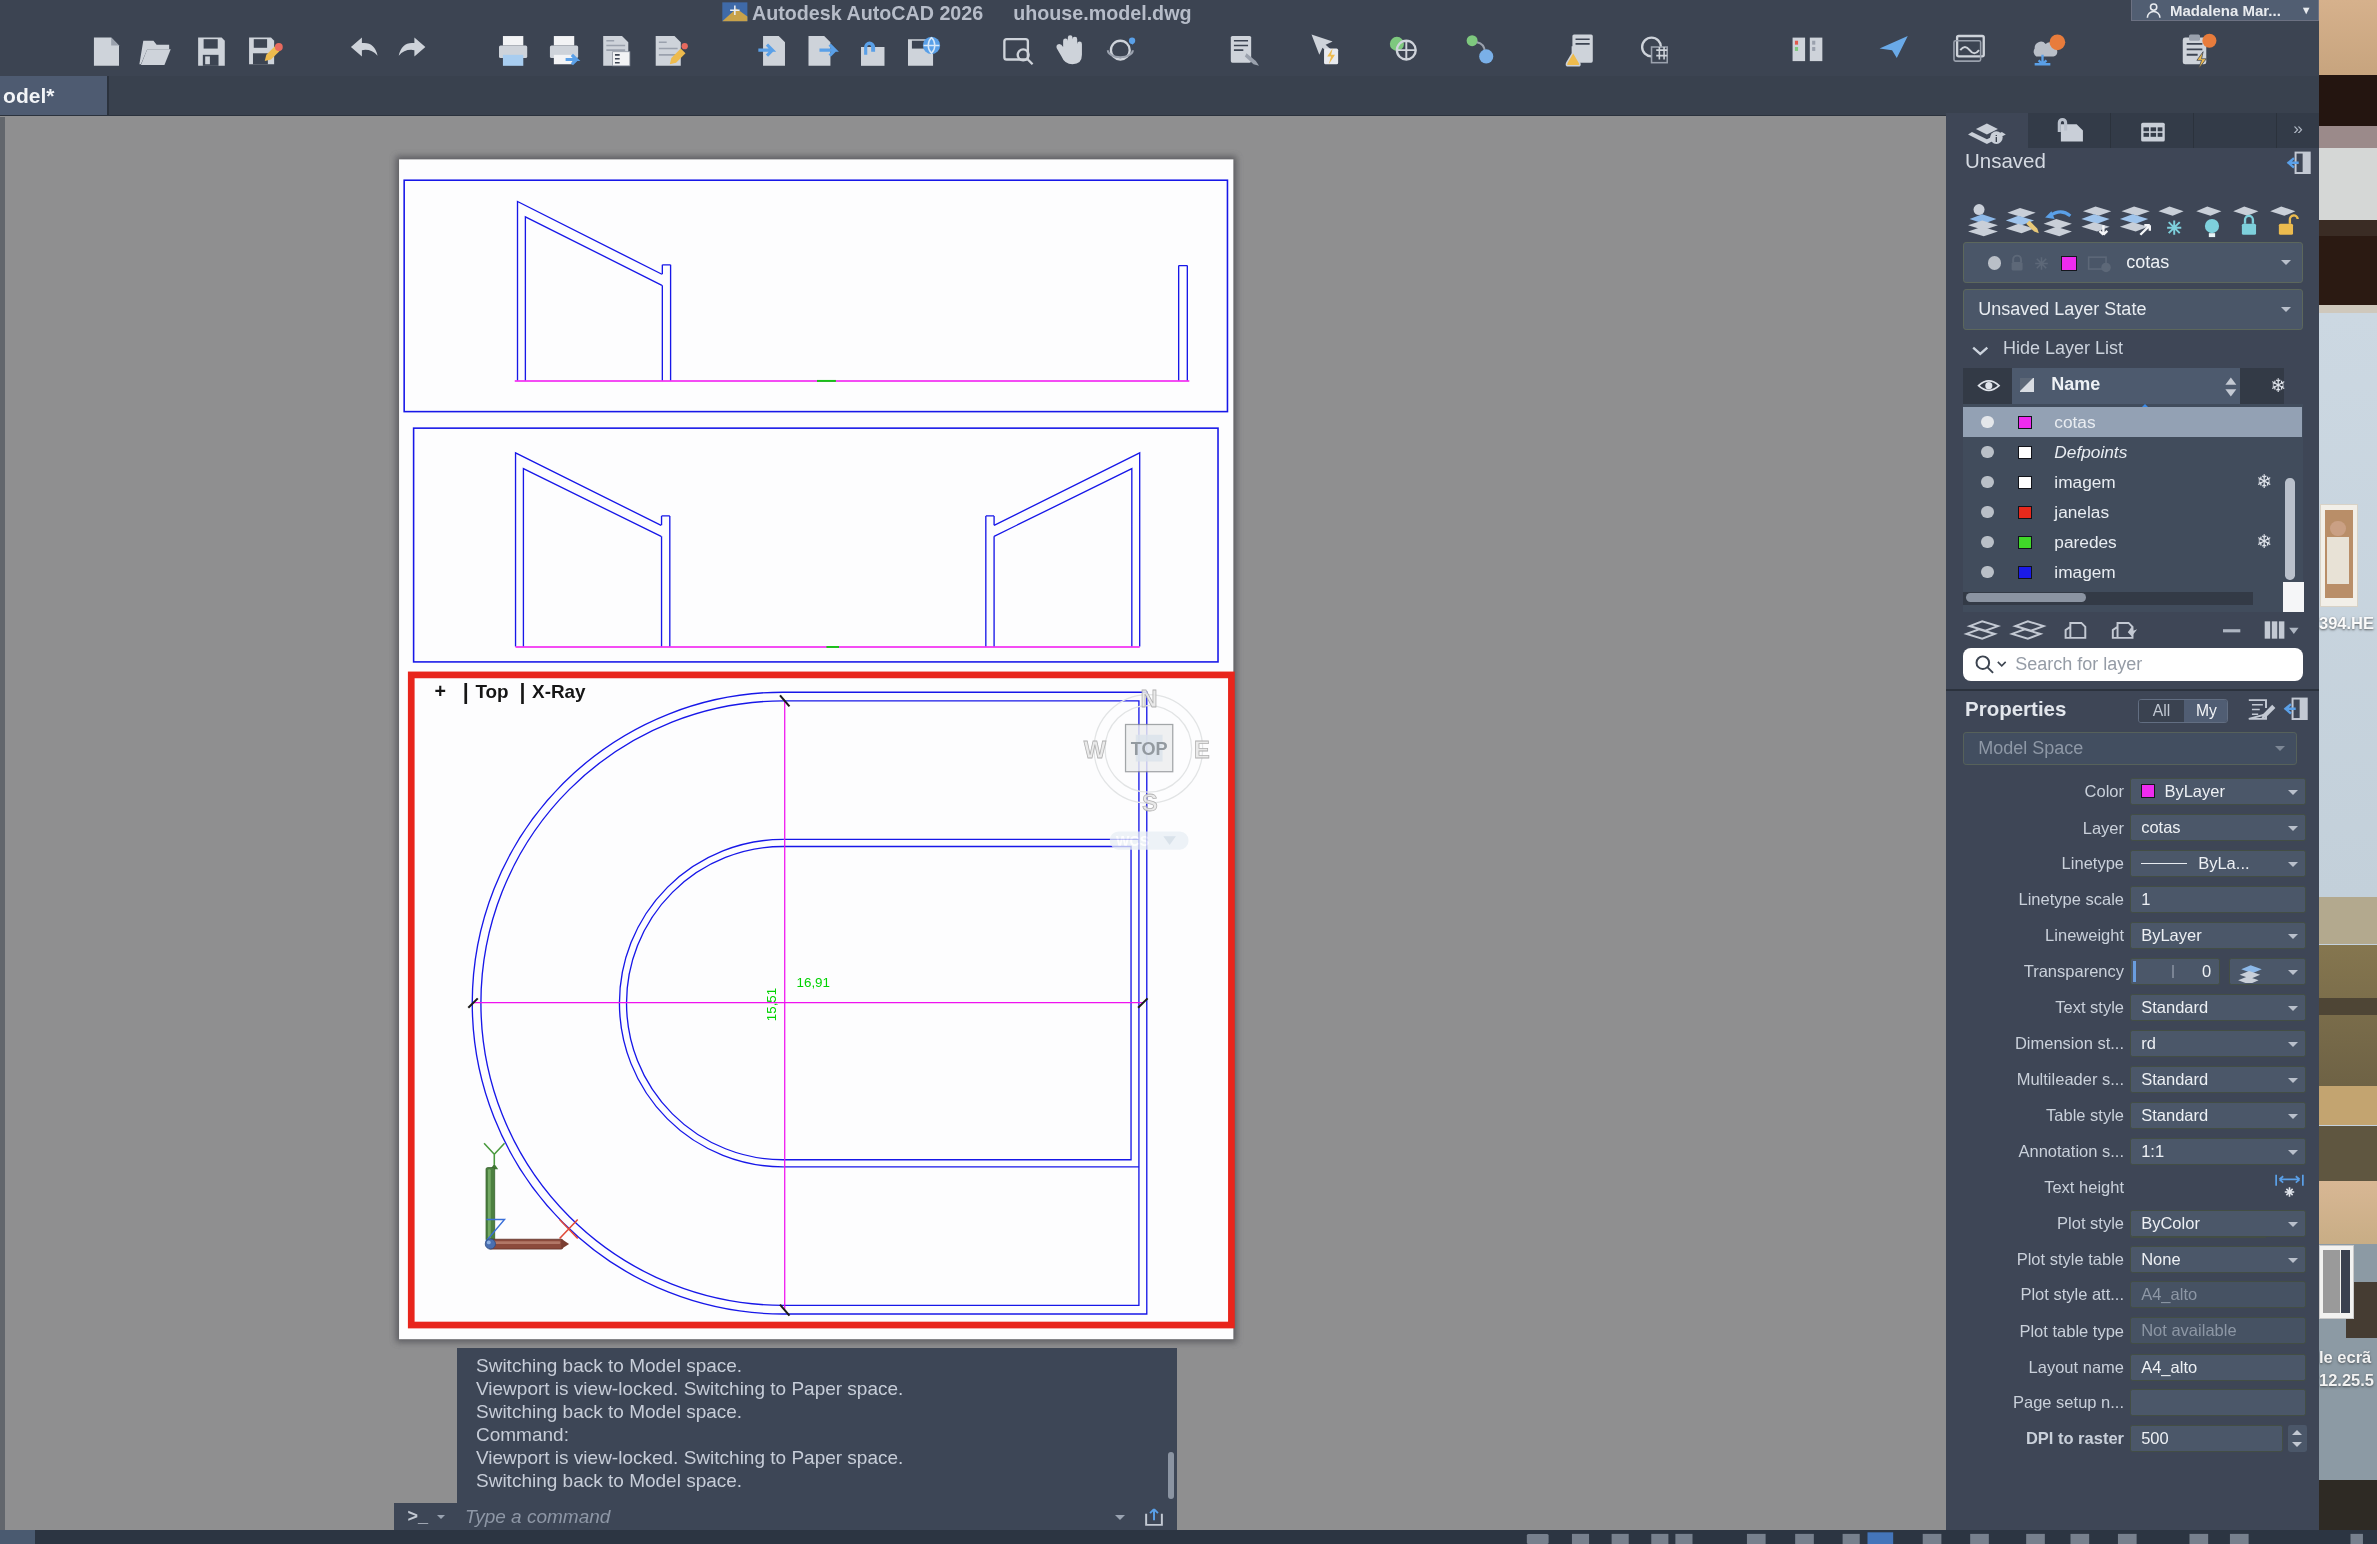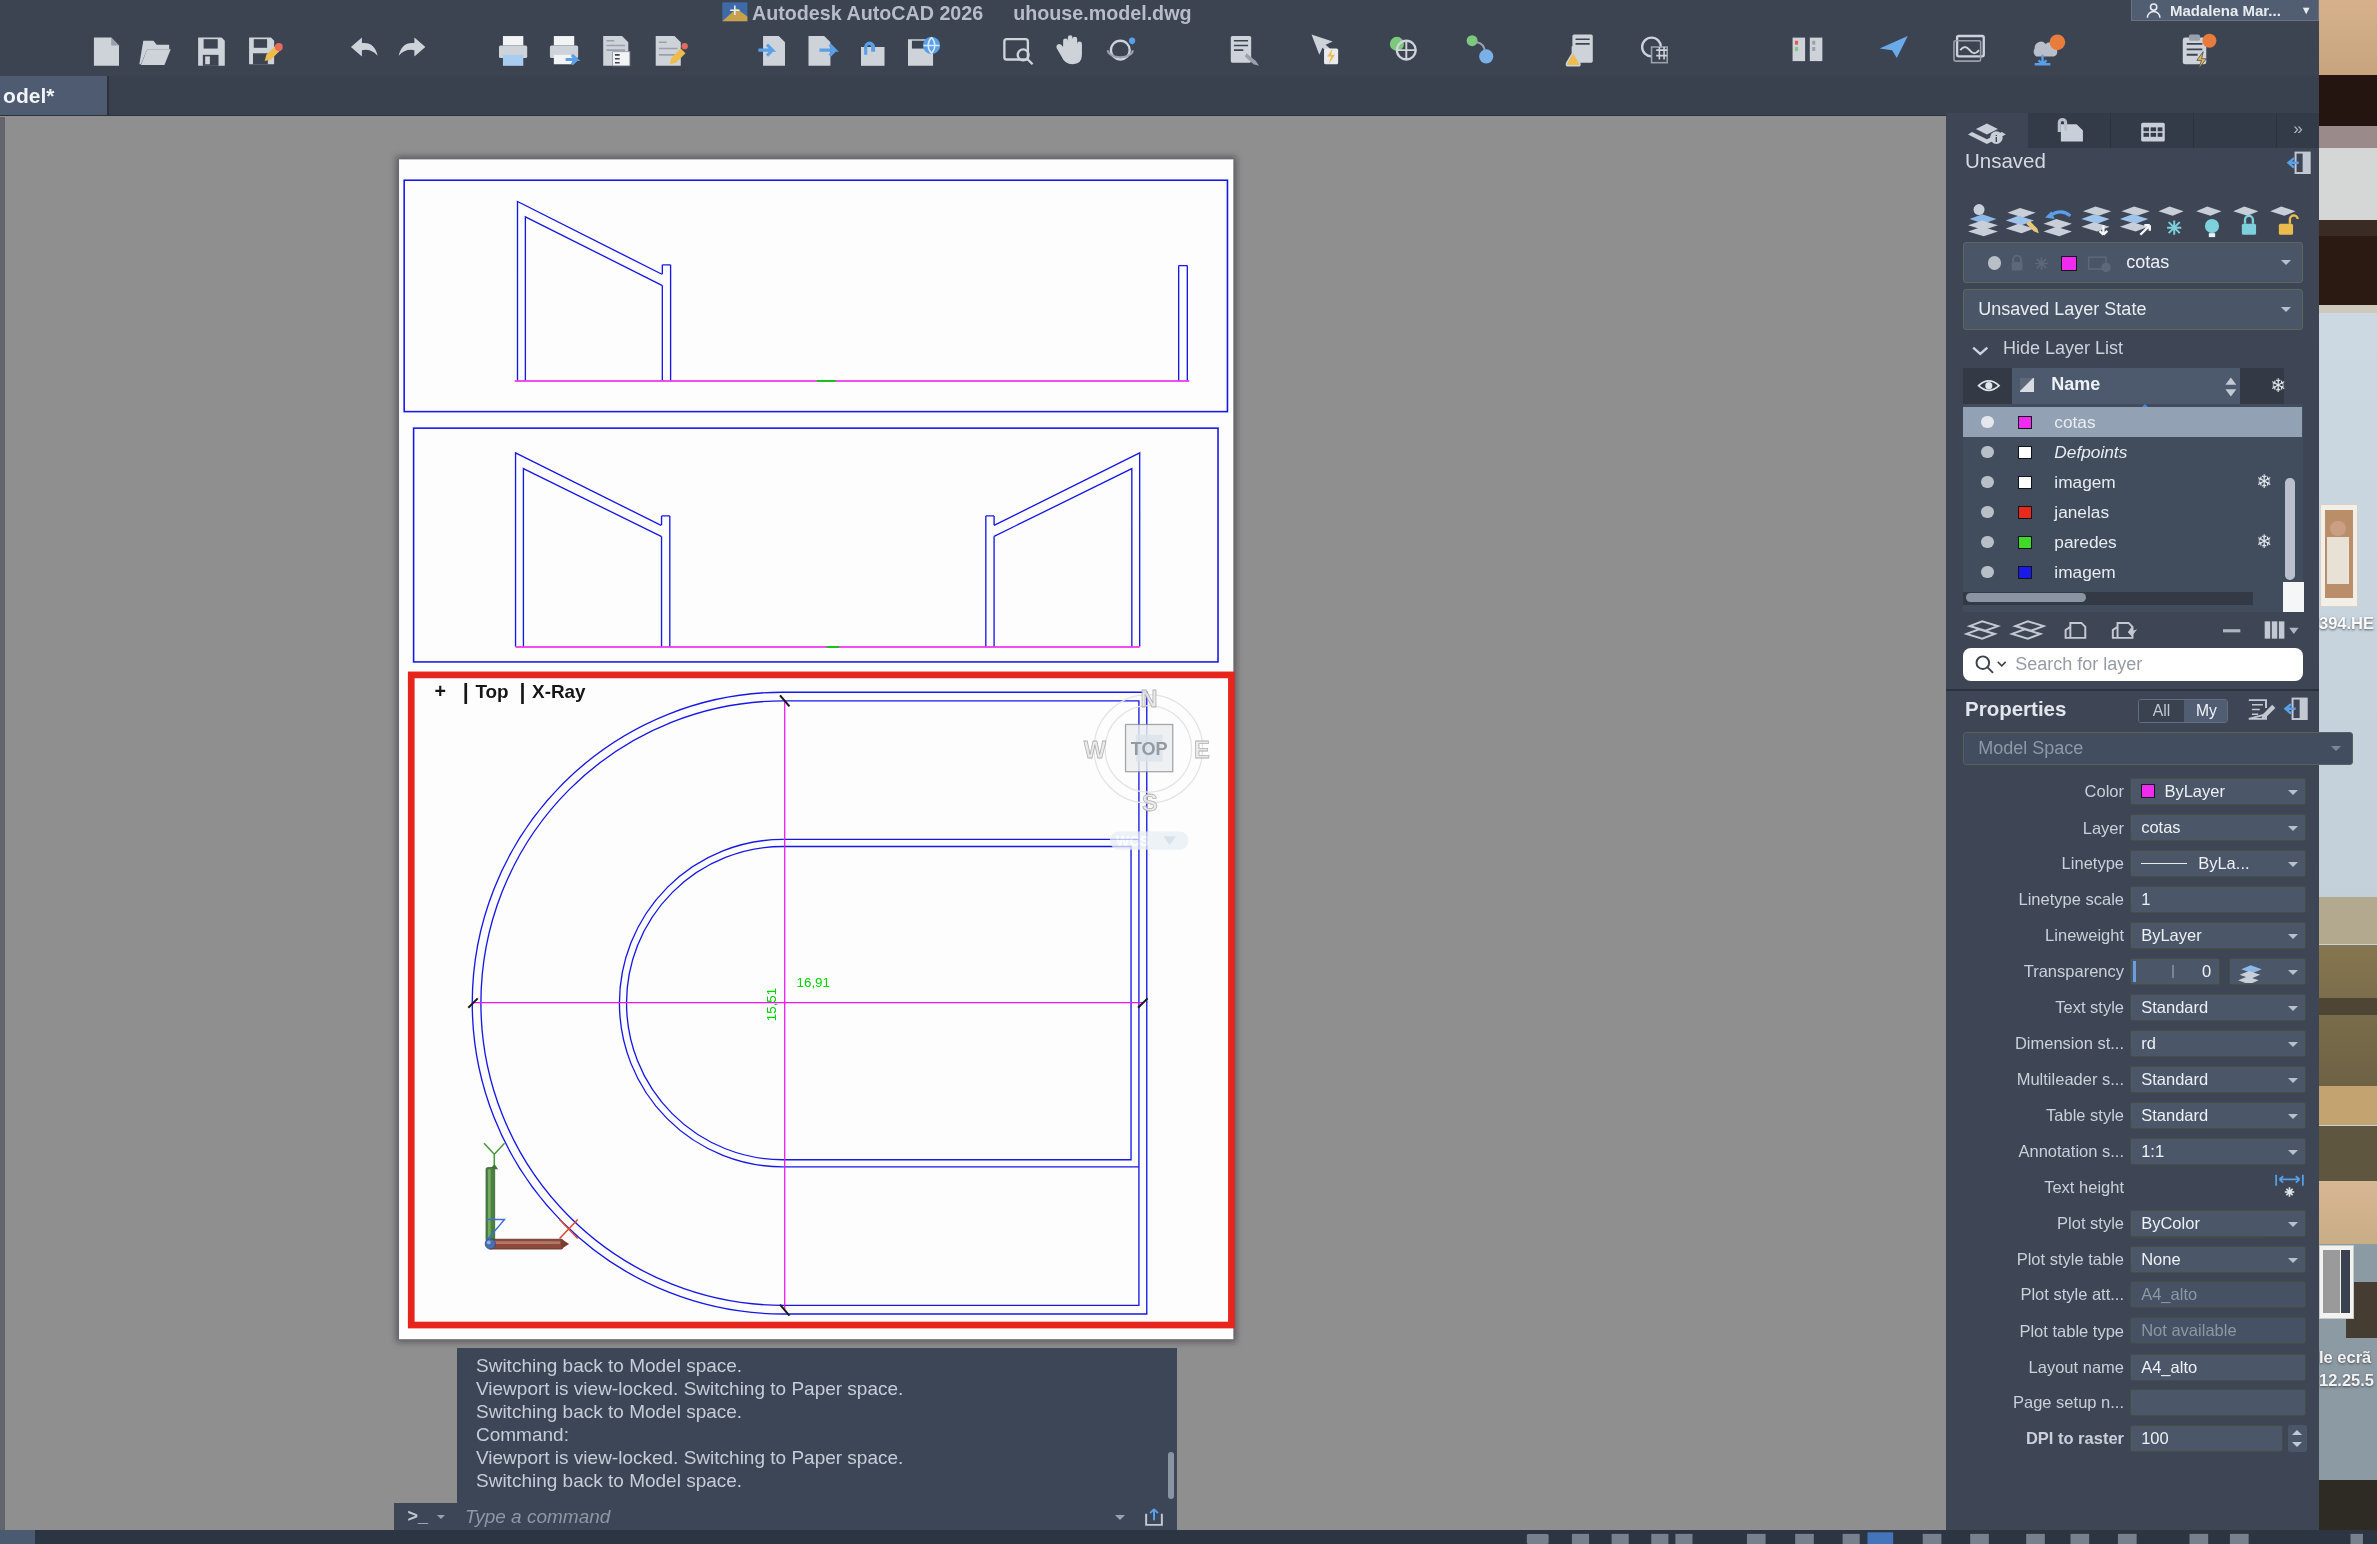--- a/index.html
+++ b/index.html
@@ -564,21 +564,21 @@
       <path d="M6,4 h22 v10 m0,8 v6 h-22 z" fill="none" stroke="#c3c9d3" stroke-width="2.5"></path>
       <path d="M10,10 h14 M10,16 h10 M10,22 h8" stroke="#c3c9d3" stroke-width="2"></path>
       <path d="M36,10 l-12,12 l-2,6 l6,-2 l12,-12 z" fill="#c3c9d3"></path>
     </svg>
     <svg class="abs" style="left:337px;top:584px" width="27" height="23.6" viewBox="0 0 34 30">
       <rect x="12" y="2" width="18" height="26" fill="none" stroke="#c3c9d3" stroke-width="2.5"></rect>
       <rect x="21" y="2" width="9" height="26" fill="#c3c9d3"></rect>
       <path d="M2,15 h14 M10,9 l-7,6 l7,6" stroke="#5aa0e8" stroke-width="3" fill="none"></path>
     </svg>
 
-    <div class="abs" style="left:17.3px;top:619px;width:390px;height:33px;background:#424e60;border:0.8px solid #56615a;border-radius:3.1px;box-sizing:border-box;">
+    <div class="abs" style="left:17.3px;top:619px;width:334px;height:33px;background:#424e60;border:0.8px solid #56615a;border-radius:3.1px;box-sizing:border-box;">
       <div style="position:absolute;left:14px;top:4.7px;color:#8e98a6;font-size:18px;">Model Space</div>
       <div class="car" style="top:13.4px;right:11px;border-top-color:#7d8795;"></div>
     </div>
 
     <div class="abs plabel" style="top:668px;">Color</div>
     <div class="abs pbox" style="top:665px;"><span style="display:inline-block;width:11.8px;height:11.8px;background:#ef2bef;border:0.8px solid #14161c;vertical-align:-0.8px;margin-right:9.4px;"></span>ByLayer<span class="car"></span></div>
     <div class="abs plabel" style="top:705px;">Layer</div>
     <div class="abs pbox" style="top:701px;">cotas<span class="car"></span></div>
     <div class="abs plabel" style="top:740px;">Linetype</div>
     <div class="abs pbox" style="top:737px;"><span style="display:inline-block;width:46px;height:1.6px;background:#e8ecf1;vertical-align:4.7px;margin-right:11px;"></span>ByLa...<span class="car"></span></div>
@@ -624,21 +624,21 @@
     <div class="abs pbox" style="top:1133px;">None<span class="car"></span></div>
     <div class="abs plabel" style="top:1171px;">Plot style att...</div>
     <div class="abs pbox dim" style="top:1168px;background:#465263;">A4_alto</div>
     <div class="abs plabel" style="top:1208px;">Plot table type</div>
     <div class="abs pbox dim" style="top:1204px;background:#465263;">Not available</div>
     <div class="abs plabel" style="top:1244px;">Layout name</div>
     <div class="abs pbox" style="top:1241px;">A4_alto</div>
     <div class="abs plabel" style="top:1279px;">Page setup n...</div>
     <div class="abs pbox" style="top:1276px;"></div>
     <div class="abs plabel" style="top:1315px;font-weight:bold;">DPI to raster</div>
-    <div class="abs pbox" style="top:1312px;width:153px;">100</div>
+    <div class="abs pbox" style="top:1312px;width:153px;">500</div>
     <div class="abs" style="left:342px;top:1312px;width:19px;height:27px;background:#4b5769;border-radius:2.4px;">
       <div style="position:absolute;left:3.9px;top:4.7px;width:0;height:0;border:5.5px solid transparent;border-bottom-color:#c3c9d3;border-top:none;"></div>
       <div style="position:absolute;left:3.9px;bottom:4.7px;width:0;height:0;border:5.5px solid transparent;border-top-color:#c3c9d3;border-bottom:none;"></div>
     </div>
   </div>
   <div class="abs" id="cmdhist">Switching back to Model space.<br>
     Viewport is view-locked. Switching to Paper space.<br>
     Switching back to Model space.<br>
     Command:<br>
     Viewport is view-locked. Switching to Paper space.<br>

